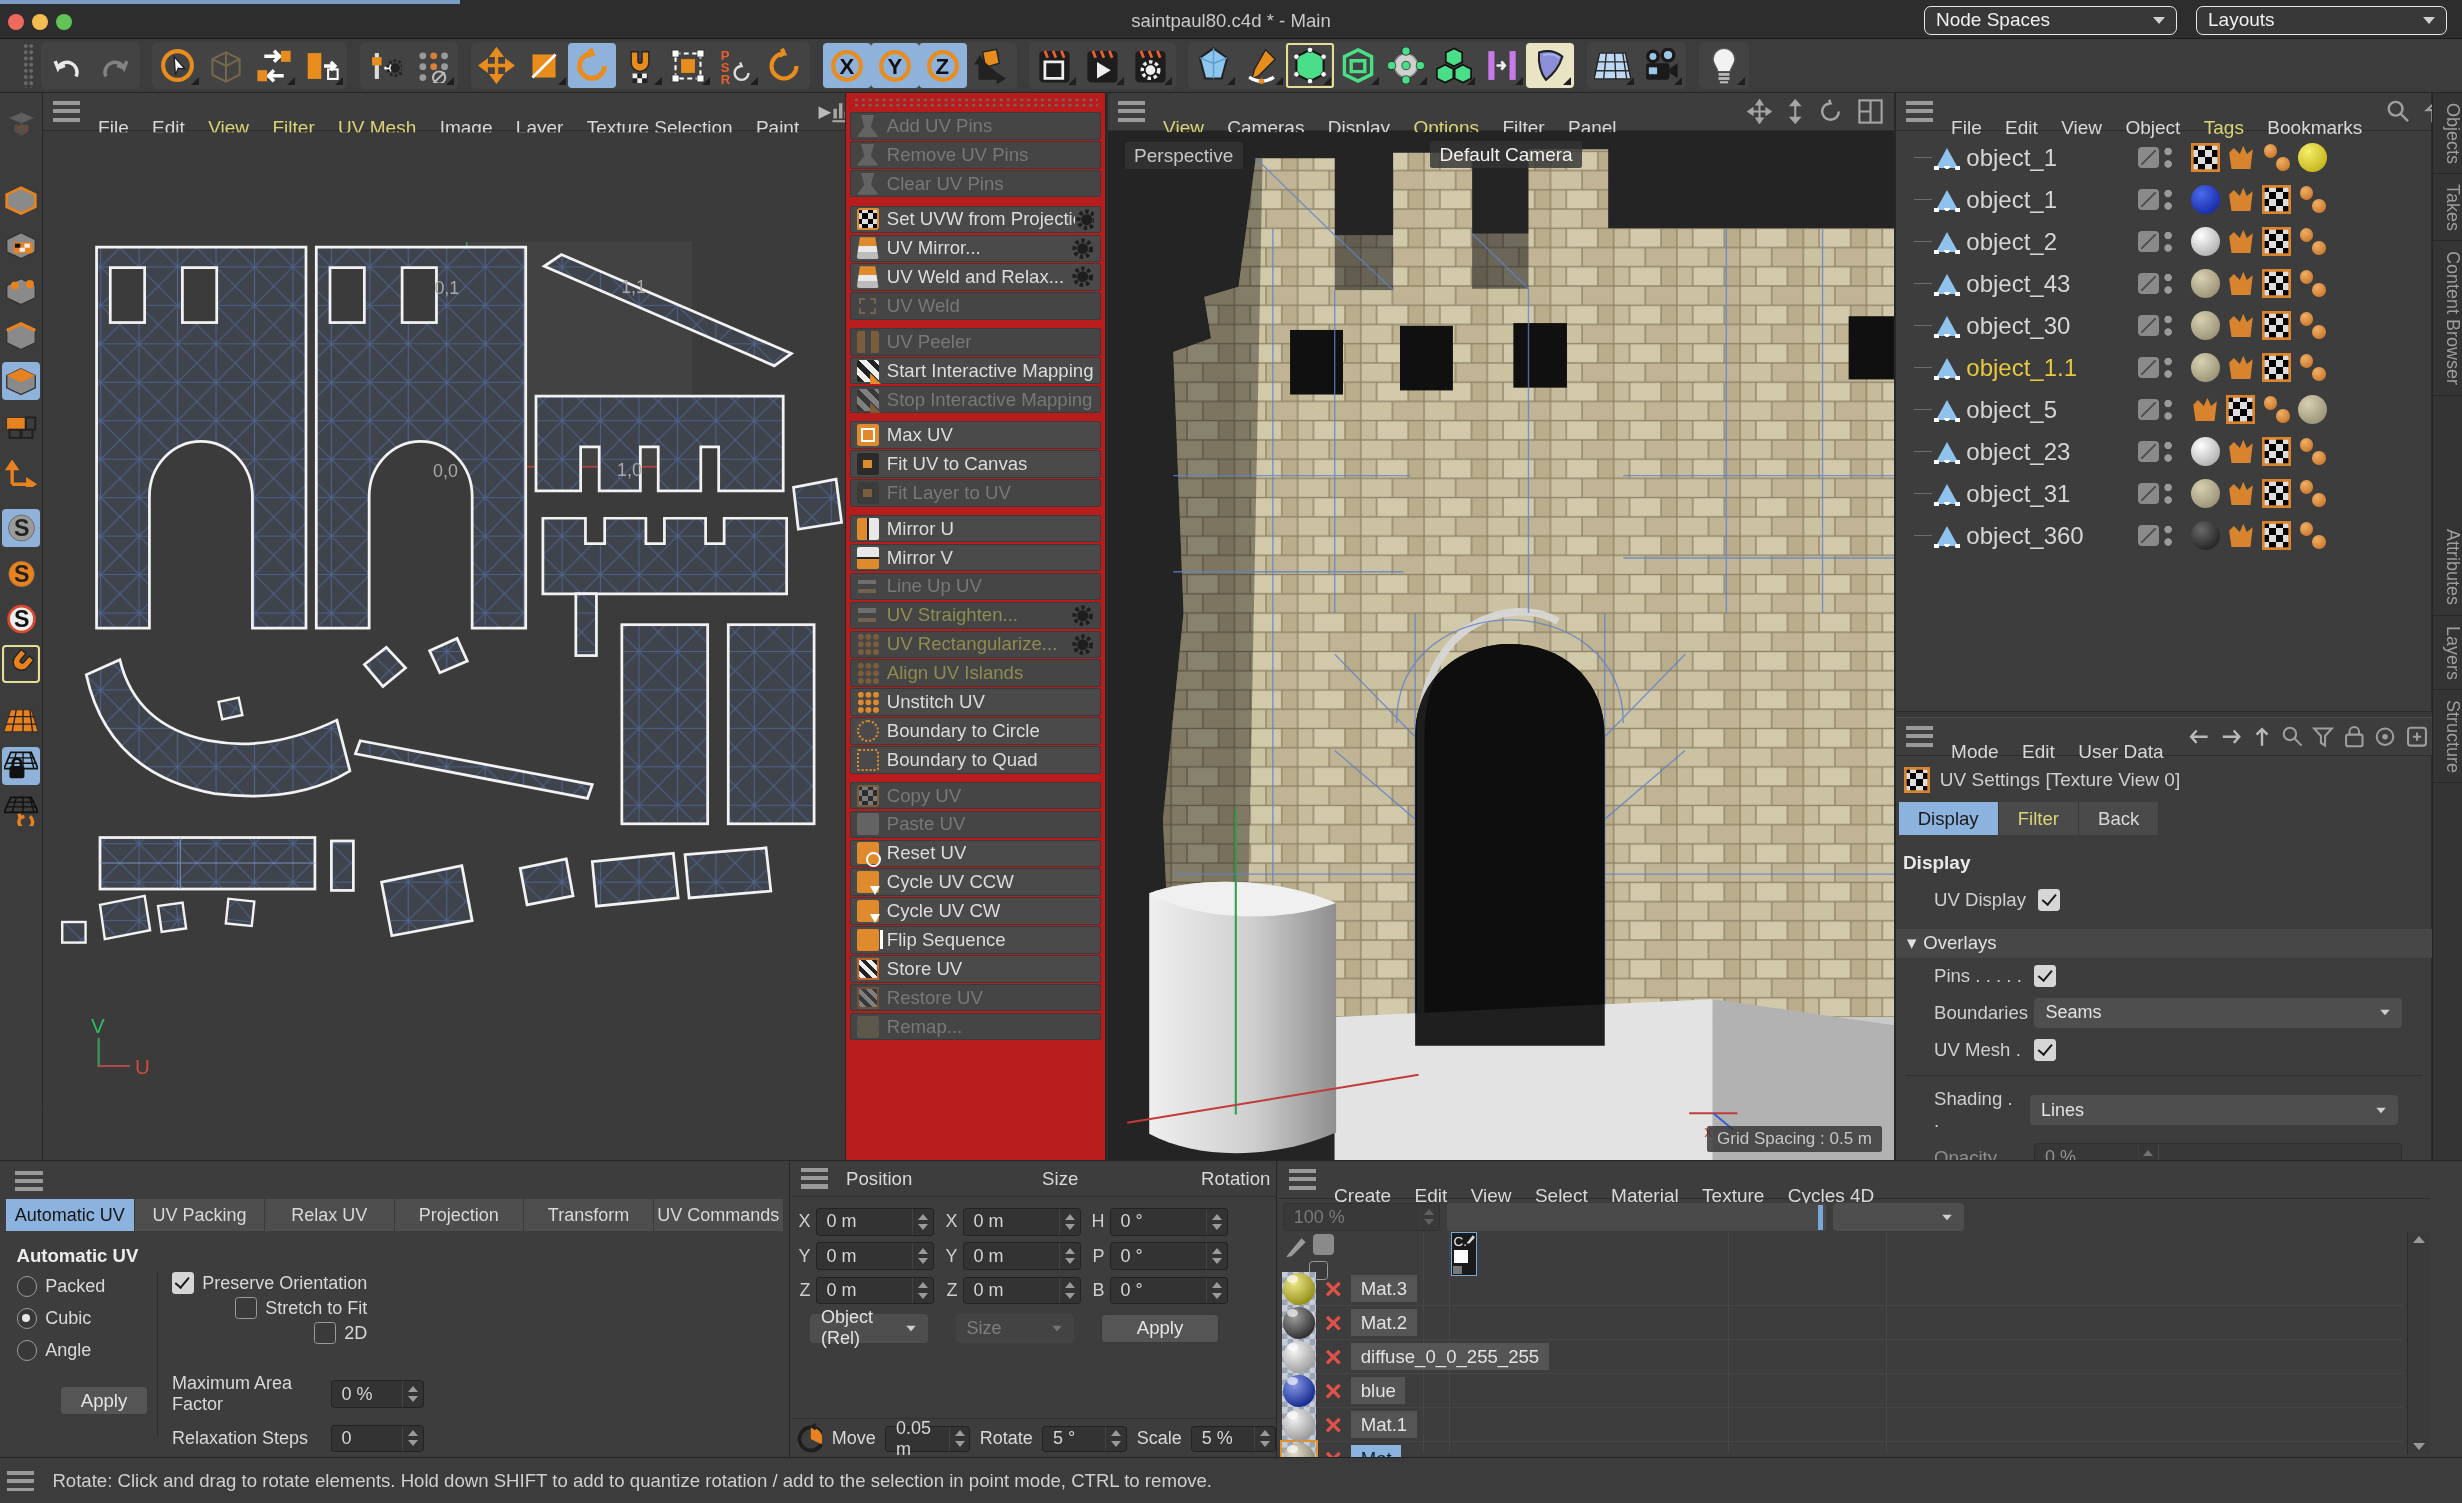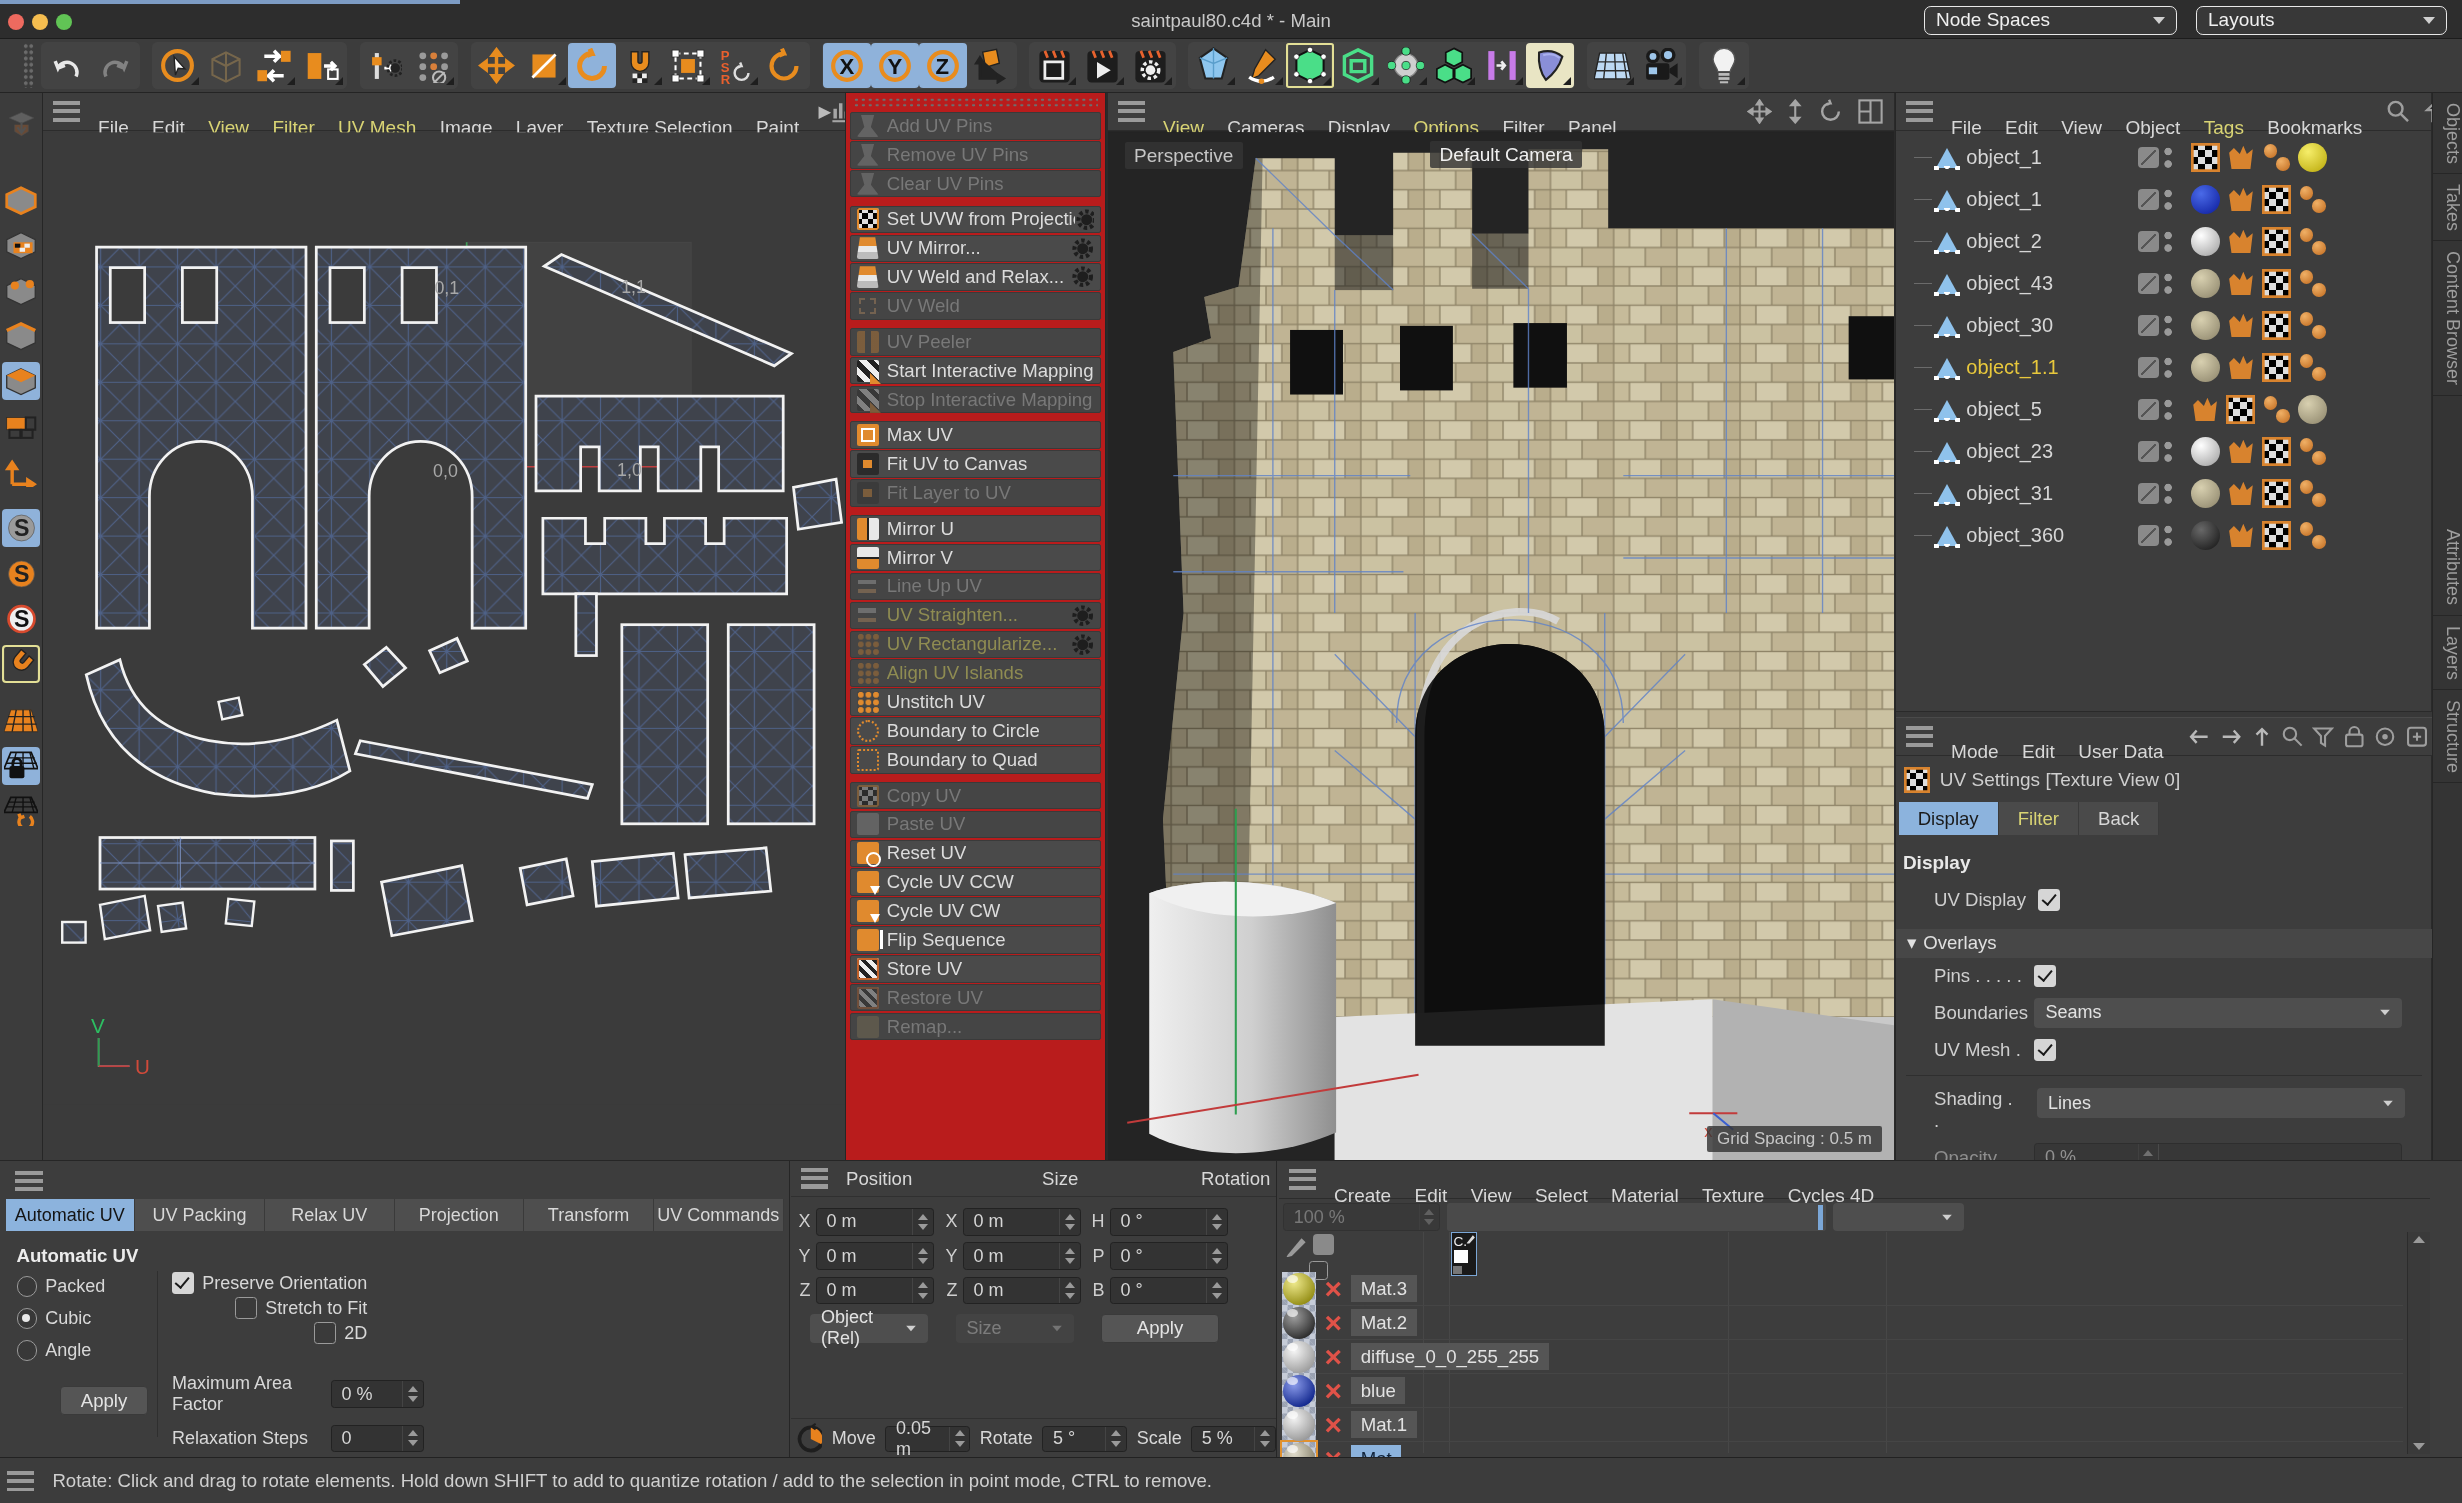--- a/index.html
+++ b/index.html
@@ -122,21 +122,21 @@
   .ci-remap { background:#8a7a5a; }
 
   #viewport { position:absolute; left:1108px; top:93px; width:786px; height:1067px; background:#262626; }
   .vp-chip { position:absolute; background:rgba(52,52,52,.82); color:#c6c6c6;
     font-size:19px; padding:2.7px 9.6px; border-radius:2.1px; white-space:nowrap; }
 
   
   #right-panel { position:absolute; left:1895px; top:93px; width:536px; height:1067px; background:#3d3d3d; border-left:1.4px solid #262626; }
   .om-row { height:42px; display:flex; align-items:center; position:relative; padding-left:18px; }
   .om-row .tree { width:18px; height:1.4px; background:#6b6b6b; margin-right:4.1px; flex:none; }
-  .om-name { font-size:20px; color:#d6d6d6; margin-left:8.2px; width:172px; white-space:nowrap; }
+  .om-name { font-size:24px; color:#d6d6d6; margin-left:8.2px; width:172px; white-space:nowrap; }
   .om-row.sel .om-name { color:#e8c83c; }
   .tri-obj { width:0; height:0; border-left:11.7px solid transparent; border-right:11.7px solid transparent;
     border-bottom:20.6px solid #8fc2ec; position:relative; flex:none; }
   .tri-obj:after { content:""; position:absolute; left:-13px; top:18px; width:26px; height:4.8px;
     background:radial-gradient(circle 3.4px at 2.1px 2.1px,#fff 2.7px,transparent 3.4px),
                radial-gradient(circle 3.4px at 13px 0px,#fff 2.7px,transparent 3.4px),
                radial-gradient(circle 3.4px at 24px 2.1px,#fff 2.7px,transparent 3.4px); }
   .vis-sq { width:20.6px; height:20.6px; background:#8a8a8a; border-radius:4.1px; position:relative; flex:none; }
   .vis-sq:after { content:""; position:absolute; left:2.7px; top:2.7px; width:15px; height:15px;
     background:linear-gradient(135deg,transparent 45%,#555 45% 55%,transparent 55%); }
@@ -1247,21 +1247,21 @@
       <div class="ddown" style="width:368px;height:30px;">
         <span>Seams</span>
           <span class="chev"></span>
       </div>
     </div>
     <div style="display:flex;align-items:center;margin:11px 0 0 38px;gap:12.4px;">
       <span class="attr-label" style="width:88px;">UV Mesh .</span>
       <span class="checkbox on"></span>
     </div>
     <div style="height:1.4px;background:#2f2f2f;margin:13.7px 9.6px 0 9.6px;"></div>
-    <div style="display:flex;margin:12.4px 0 0 38px;gap:15px;">
+    <div style="display:flex;align-items:center;margin:12.4px 0 0 38px;gap:8px;">
       <span class="attr-label" style="width:88px;">Shading . .</span>
       <div class="ddown" style="width:368px;height:30px;">
         <span>Lines</span>
           <span class="chev"></span>
       </div>
     </div>
     <div style="display:flex;align-items:center;margin:11px 0 0 38px;gap:12.4px;opacity:.55;">
       <span class="attr-label" style="width:88px;">Opacity . .</span>
       <div class="numfield" style="width:368px;height:29px;">
         <span>0 %</span>

